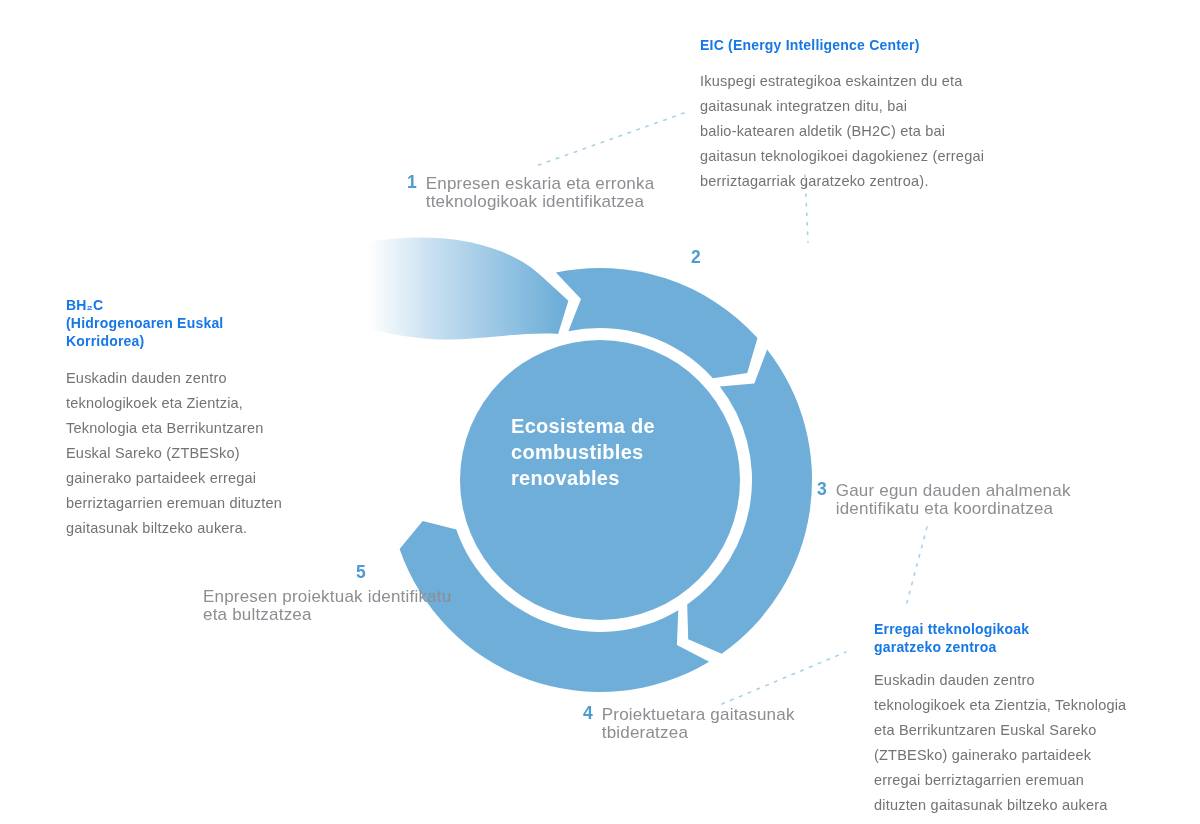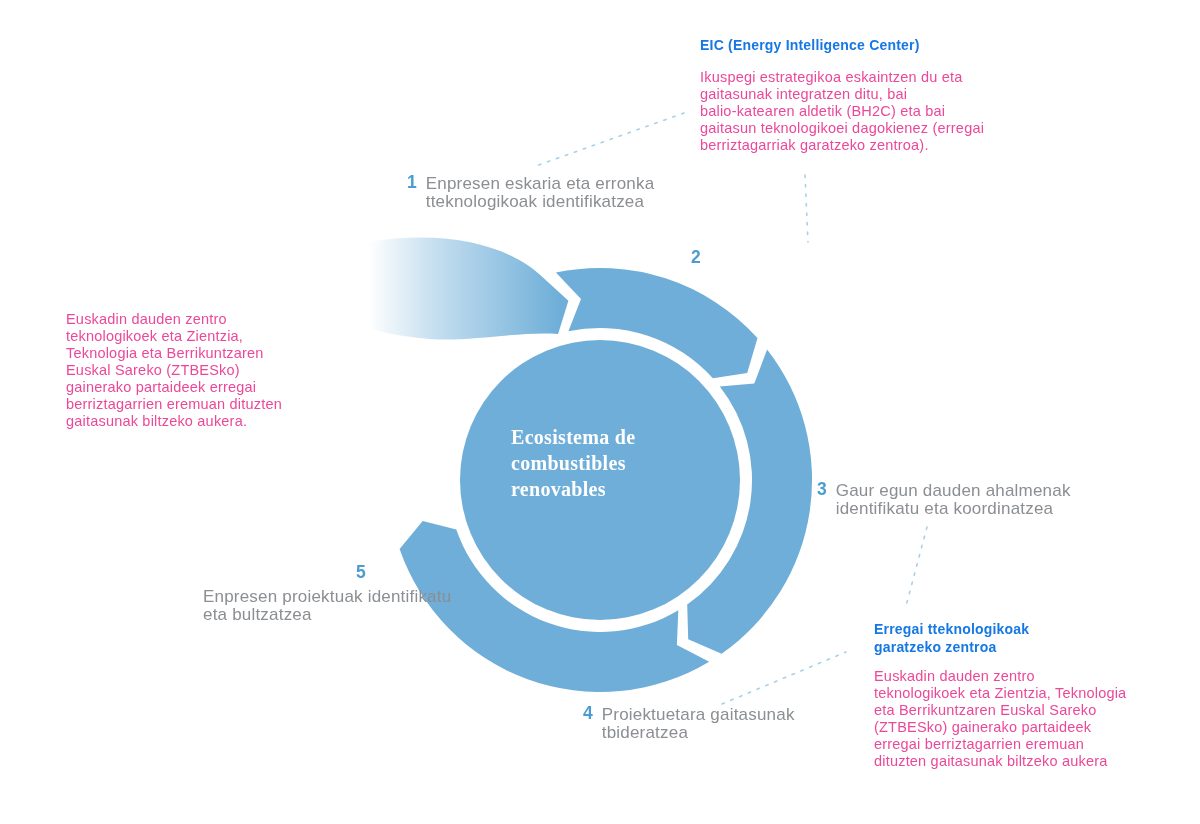--- a/index.html
+++ b/index.html
@@ -20,23 +20,23 @@
   .abs { position: absolute; }
   .block-title {
     color: #1678E4;
     font-weight: bold;
     font-size: 14px;
     line-height: 1.3;
     letter-spacing: 0.2px;
     white-space: pre-line;
   }
   .block-body {
-    color: #ec4899;
+    color: #737373;
     font-size: 14.5px;
-    line-height: 17px;
+    line-height: 25px;
     letter-spacing: 0.2px;
     white-space: pre-line;
   }
   .step {
     display: flex;
     align-items: flex-start;
     gap: 9px;
   }
   .step-num {
     color: #4C9CD1;
@@ -86,34 +86,37 @@
 
     <path d="M 555.9 272.6 A 212 212 0 0 1 757.5 338.1 L 747.2 373 L 712.9 378.3 A 152 152 0 0 0 568.4 331.3 L 581 299 Z" fill="#6EAED8"></path>
 
     <path d="M 767.1 349.5 A 212 212 0 0 1 721.6 653.7 L 688.2 639.2 L 687.2 604.5 A 152 152 0 0 0 719.8 386.4 L 754.3 383.6 Z" fill="#6EAED8"></path>
 
     <path d="M 709.2 661.7 A 212 212 0 0 1 399.6 549 L 422.7 520.9 L 456.3 529.5 A 152 152 0 0 0 678.3 610.3 L 676.9 645 Z" fill="#6EAED8"></path>
 
     <circle cx="600" cy="480" r="140" fill="#6EAED8"></circle>
   </svg>
 
-  <div class="abs center-label" style="left:511px; top:424px; width:180px;font-family:Liberation Serif, serif;">Ecosistema de
+  <div class="abs center-label" style="left:511px; top:413px; width:180px;">Ecosistema de
 combustibles
 renovables</div>
 
   <div class="abs" style="left:700px; top:36px; width:360px;">
     <div class="block-title">EIC (Energy Intelligence Center)</div>
     <div class="block-body" style="margin-top:15px;">Ikuspegi estrategikoa eskaintzen du eta
 gaitasunak integratzen ditu, bai
 balio-katearen aldetik (BH2C) eta bai
 gaitasun teknologikoei dagokienez (erregai
 berriztagarriak garatzeko zentroa).</div>
   </div>
 
   <div class="abs" style="left:66px; top:296px; width:280px;">
+    <div class="block-title">BH₂C
+(Hidrogenoaren Euskal
+Korridorea)</div>
     <div class="block-body" style="margin-top:15px;">Euskadin dauden zentro
 teknologikoek eta Zientzia,
 Teknologia eta Berrikuntzaren
 Euskal Sareko (ZTBESko)
 gainerako partaideek erregai
 berriztagarrien eremuan dituzten
 gaitasunak biltzeko aukera.</div>
   </div>
 
   <div class="abs" style="left:874px; top:620px; width:310px;">

